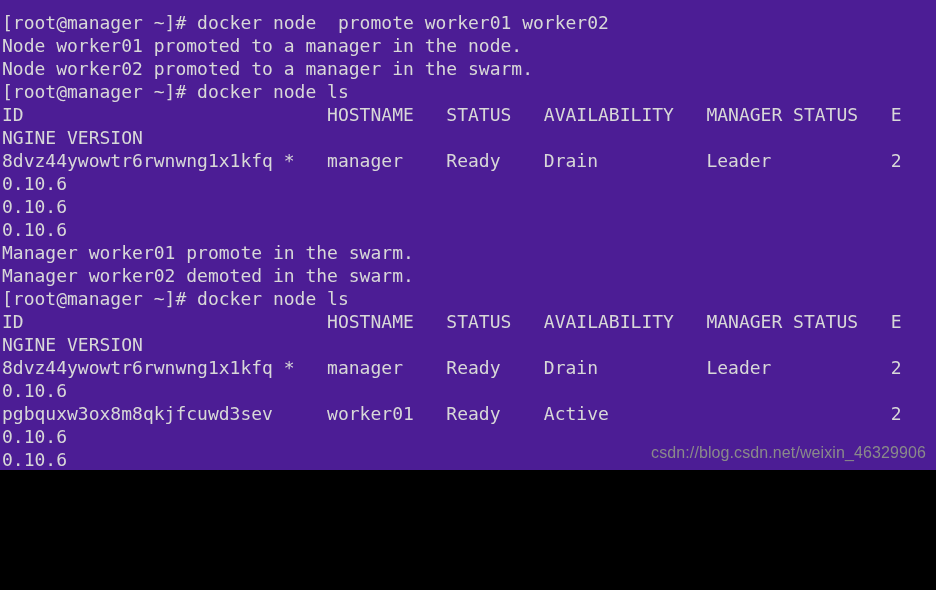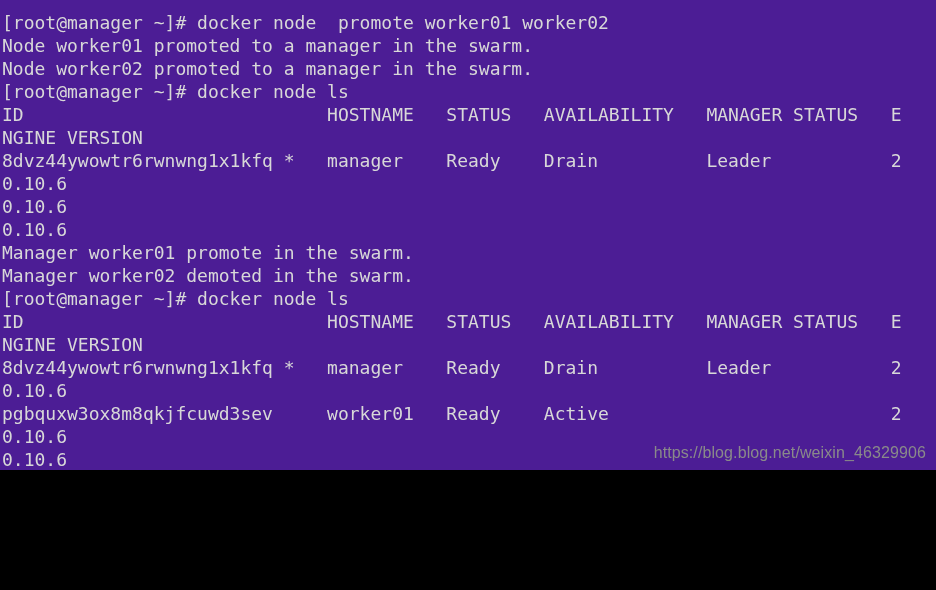--- a/index.html
+++ b/index.html
@@ -58,21 +58,21 @@
 </style>
 </head>
 <body>
 
 <div id="terminal">
   <div class="screen">
 
     <div class="line ghost">&nbsp;</div>
 
     <div class="line">[root@manager ~]# docker node  promote worker01 worker02</div>
-    <div class="line">Node worker01 promoted to a manager in the swarm.</div>
+    <div class="line">Node worker01 promoted to a manager in the node.</div>
     <div class="line">Node worker02 promoted to a manager in the swarm.</div>
     <div class="line">[root@manager ~]# docker node ls</div>
     <div class="line">ID                            HOSTNAME   STATUS   AVAILABILITY   MANAGER STATUS   E</div>
     <div class="line">NGINE VERSION</div>
     <div class="line">8dvz44ywowtr6rwnwng1x1kfq *   manager    Ready    Drain          Leader           2</div>
     <div class="line">0.10.6</div>
     <div class="line">0.10.6</div>
     <div class="line">0.10.6</div>
     <div class="line">Manager worker01 promote in the swarm.</div>
     <div class="line">Manager worker02 demoted in the swarm.</div>
@@ -81,14 +81,14 @@
     <div class="line">NGINE VERSION</div>
     <div class="line">8dvz44ywowtr6rwnwng1x1kfq *   manager    Ready    Drain          Leader           2</div>
     <div class="line">0.10.6</div>
     <div class="line">pgbquxw3ox8m8qkjfcuwd3sev     worker01   Ready    Active                          2</div>
     <div class="line">0.10.6</div>
     <div class="line">0.10.6</div>
 
     <div class="line"><span>[node@manager ~]# </span><span class="cursor"></span></div>
   </div>
 
-  <div id="watermark">https://blog.blog.net/weixin_46329906</div>
+  <div id="watermark">csdn://blog.csdn.net/weixin_46329906</div>
 </div>
 
 </body></html>

